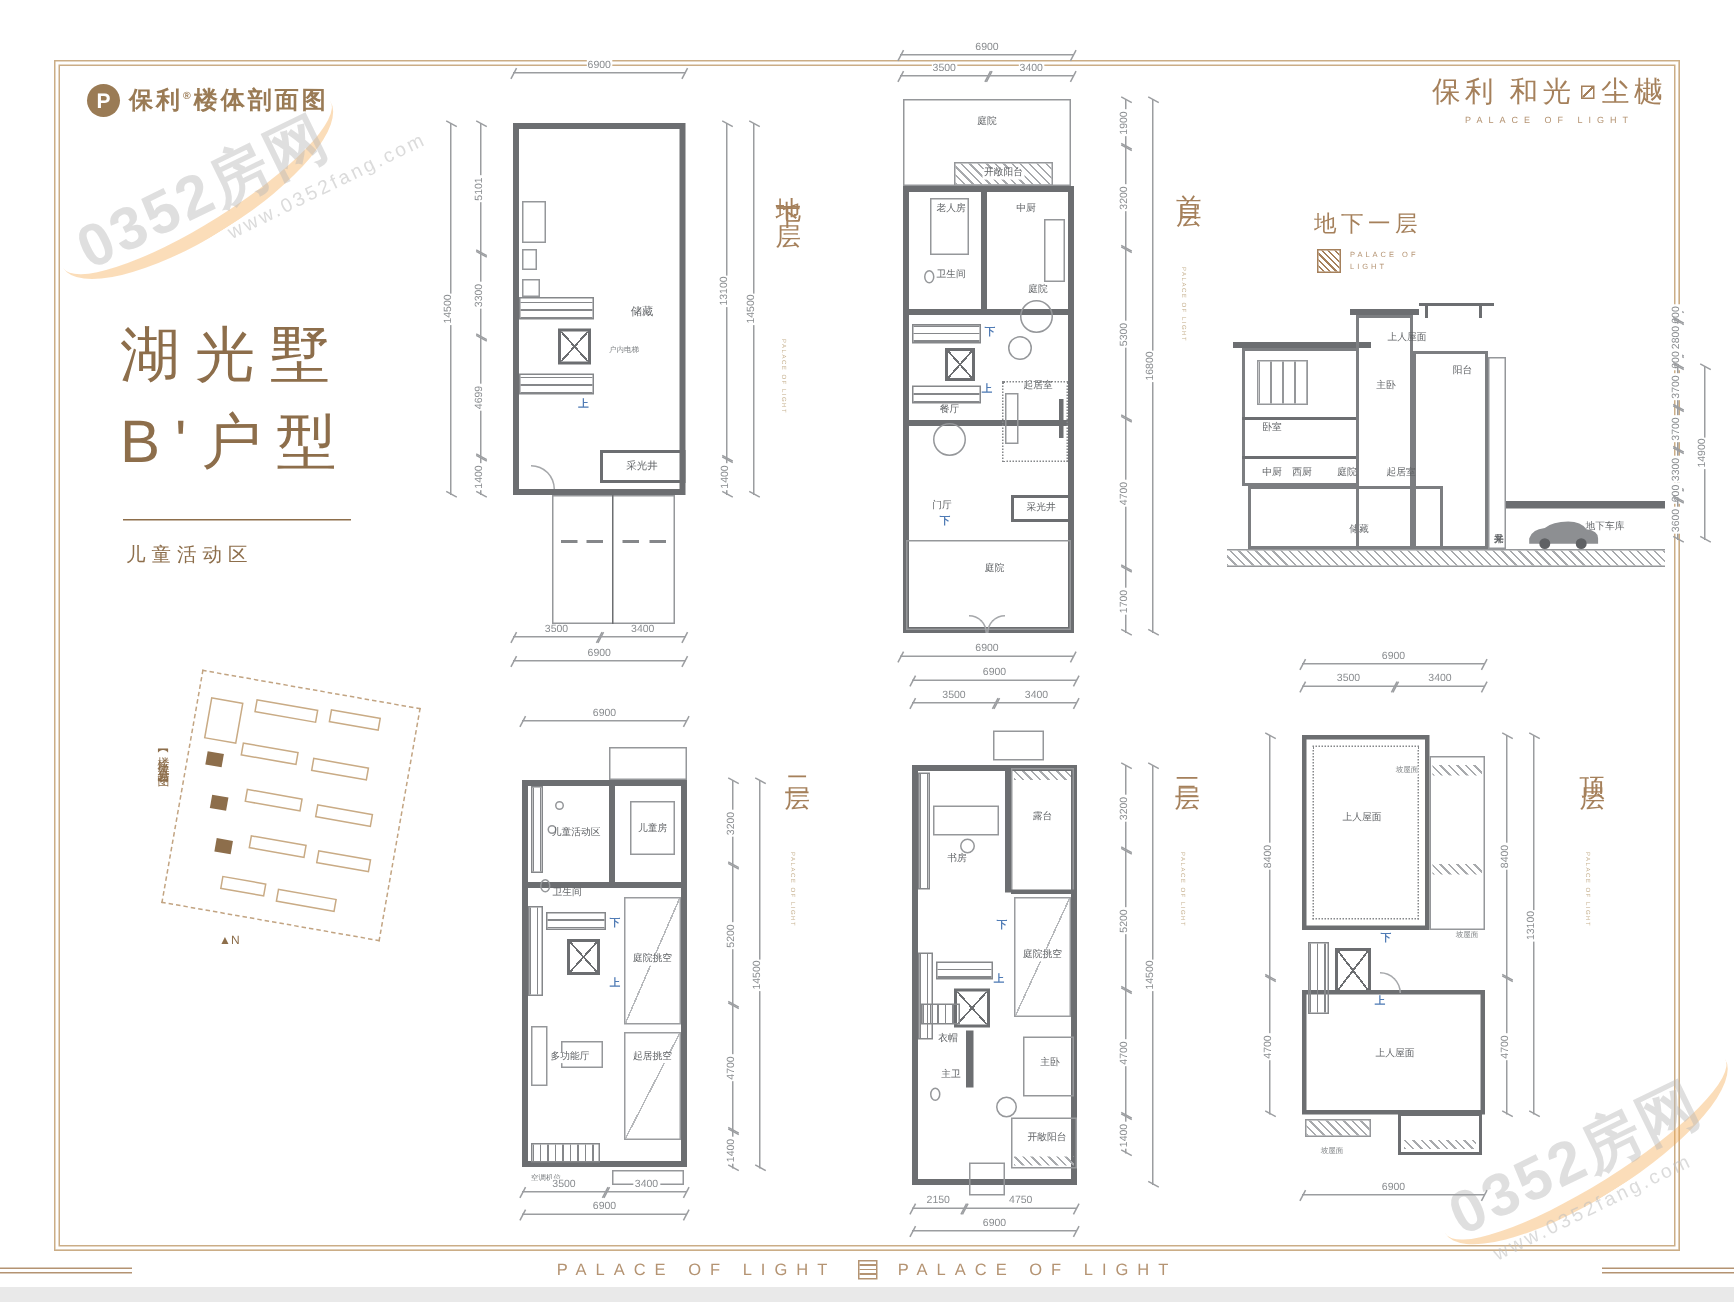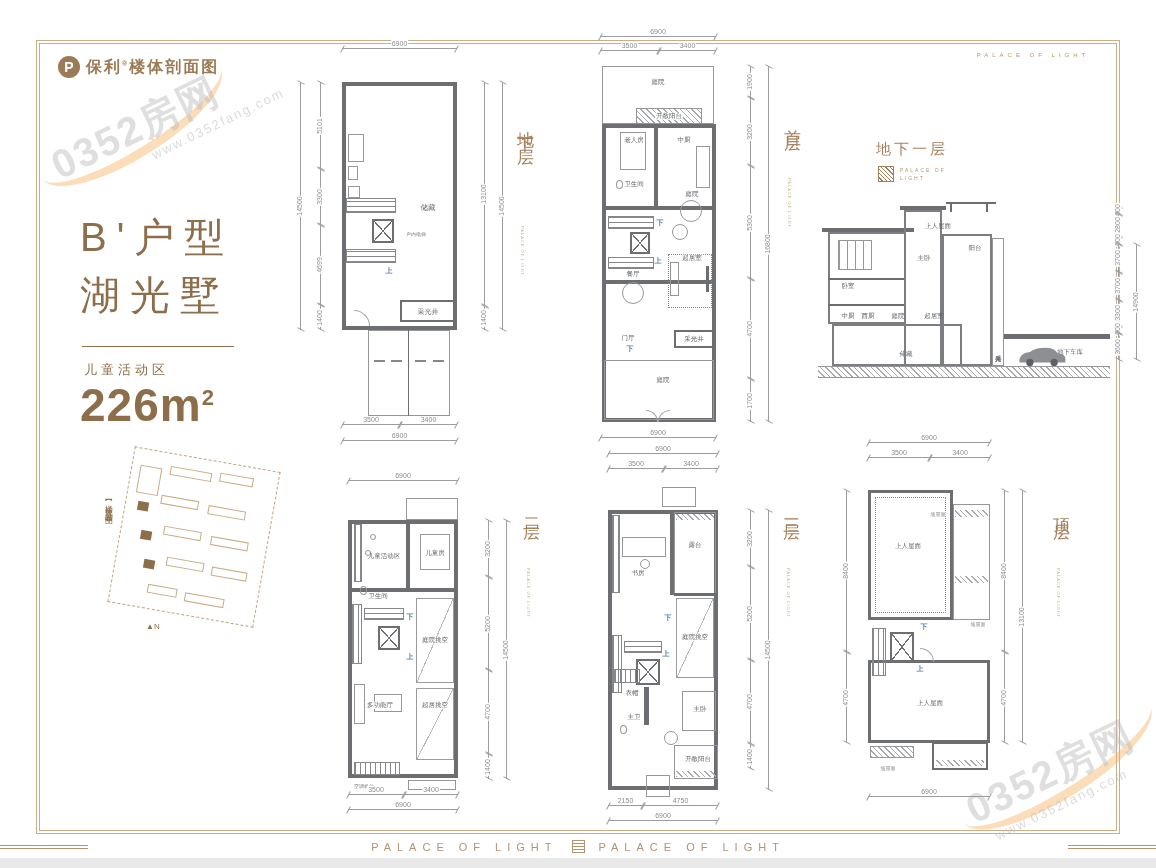--- a/index.html
+++ b/index.html
@@ -81,29 +81,33 @@
   <div class="swoosh" style="left:0px;top:26px;width:220px;height:70px"></div>
   <div class="t1" style="position:absolute;left:10px;top:38px">0352房网</div>
   <div class="t2" style="position:absolute;left:24px;top:92px">www.0352fang.com</div>
 </div>
 
 <div class="brand-left">
   <div class="p">P</div>
   <div class="nm"><span>保利</span><sup>®</sup><span>楼体剖面图</span></div>
 </div>
 <div class="brand-right">
+  <div class="cn">
+    <span>保利 和光</span>
+    <span class="seal"></span>
+    <span>尘樾</span>
+  </div>
   <div class="en">PALACE OF LIGHT</div>
 </div>
 
 <div class="unit">
+  <div class="t">湖光墅</div>
   <div class="t">B'户型</div>
-  <div class="t">湖光墅</div>
   <div class="rule"></div>
   <div class="al">儿童活动区</div>
-  <div class="av"><span>226m</span><sup>2</sup></div>
 </div>
 
 <div class="site">
   <div class="lbl">【楼座位置分布图】</div>
   <div class="map">
     <div class="bld" style="left:38px;top:12px;width:42px"></div>
     <div class="bld" style="left:88px;top:10px;width:34px"></div>
     <div class="bld" style="left:8px;top:16px;width:22px;height:28px"></div>
     <div class="hl" style="left:12px;top:52px"></div>
     <div class="bld" style="left:34px;top:42px;width:38px"></div>

